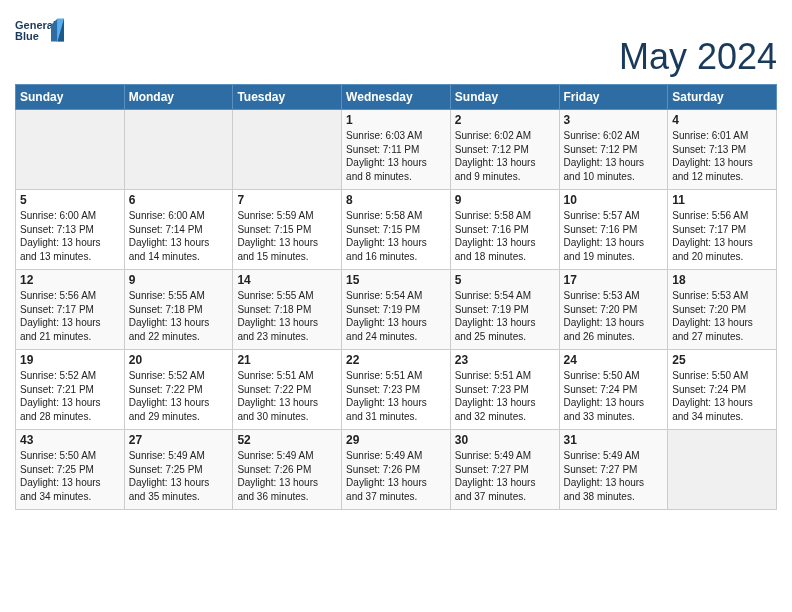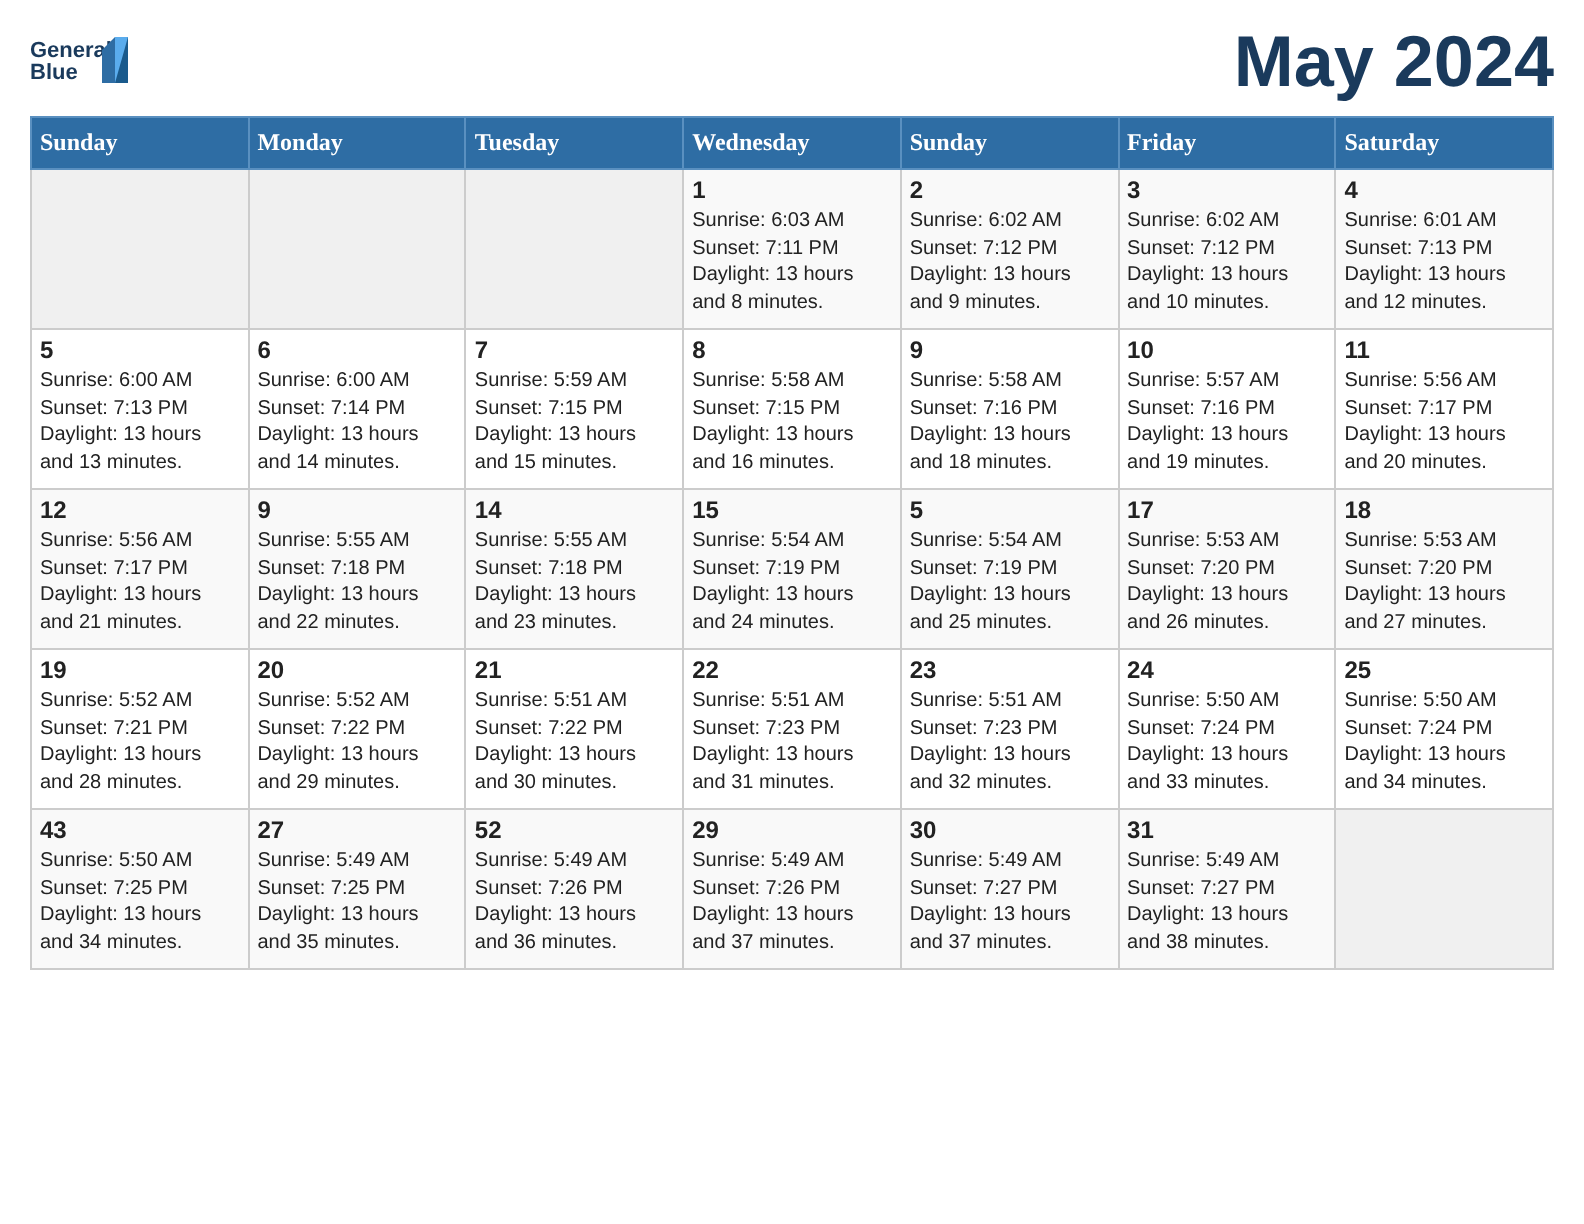--- a/index.html
+++ b/index.html
@@ -19,41 +19,41 @@
     .logo {
       display: flex;
       align-items: center;
       gap: 4px;
     }
     .title-block {
       text-align: right;
     }
     .month-title {
       font-size: 36px;
-      font-weight: bold;
+      font-weight: normal;
       color: #1a3a5c;
+      margin-top: 26px;
     }
     .location-title {
       font-size: 15px;
       color: #333;
     }
     table {
       width: 100%;
       border-collapse: collapse;
       table-layout: fixed;
     }
     thead tr th {
       background-color: #2e6da4;
       color: #fff;
       font-size: 12px;
       font-weight: bold;
       padding: 5px 4px;
       text-align: left;
       border: 1px solid #5a90c0;
-      font-family: Liberation Serif, serif;
     }
     tbody tr td {
       border: 1px solid #ccc;
       vertical-align: top;
       padding: 3px 4px;
       font-size: 10px;
       color: #222;
       height: 80px;
       background: #fff;
     }

